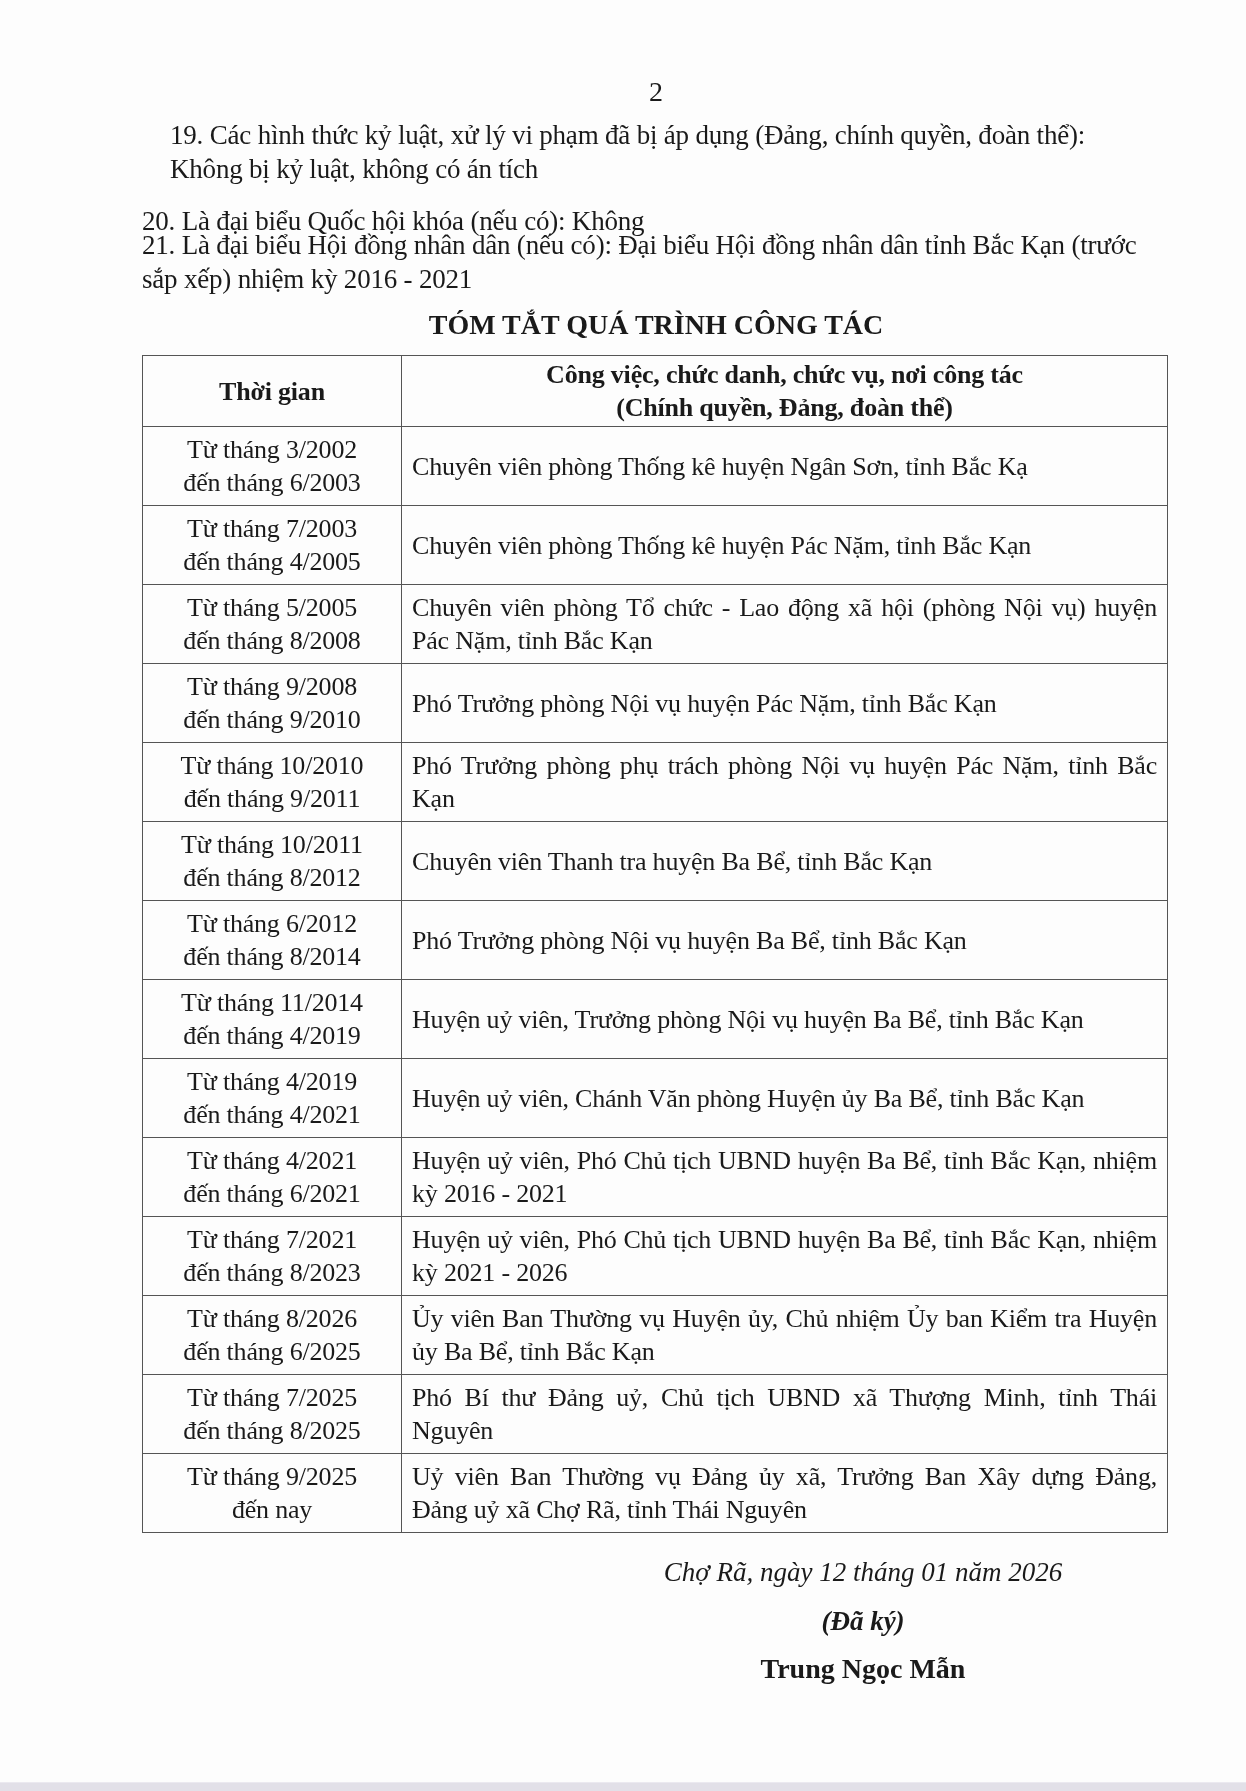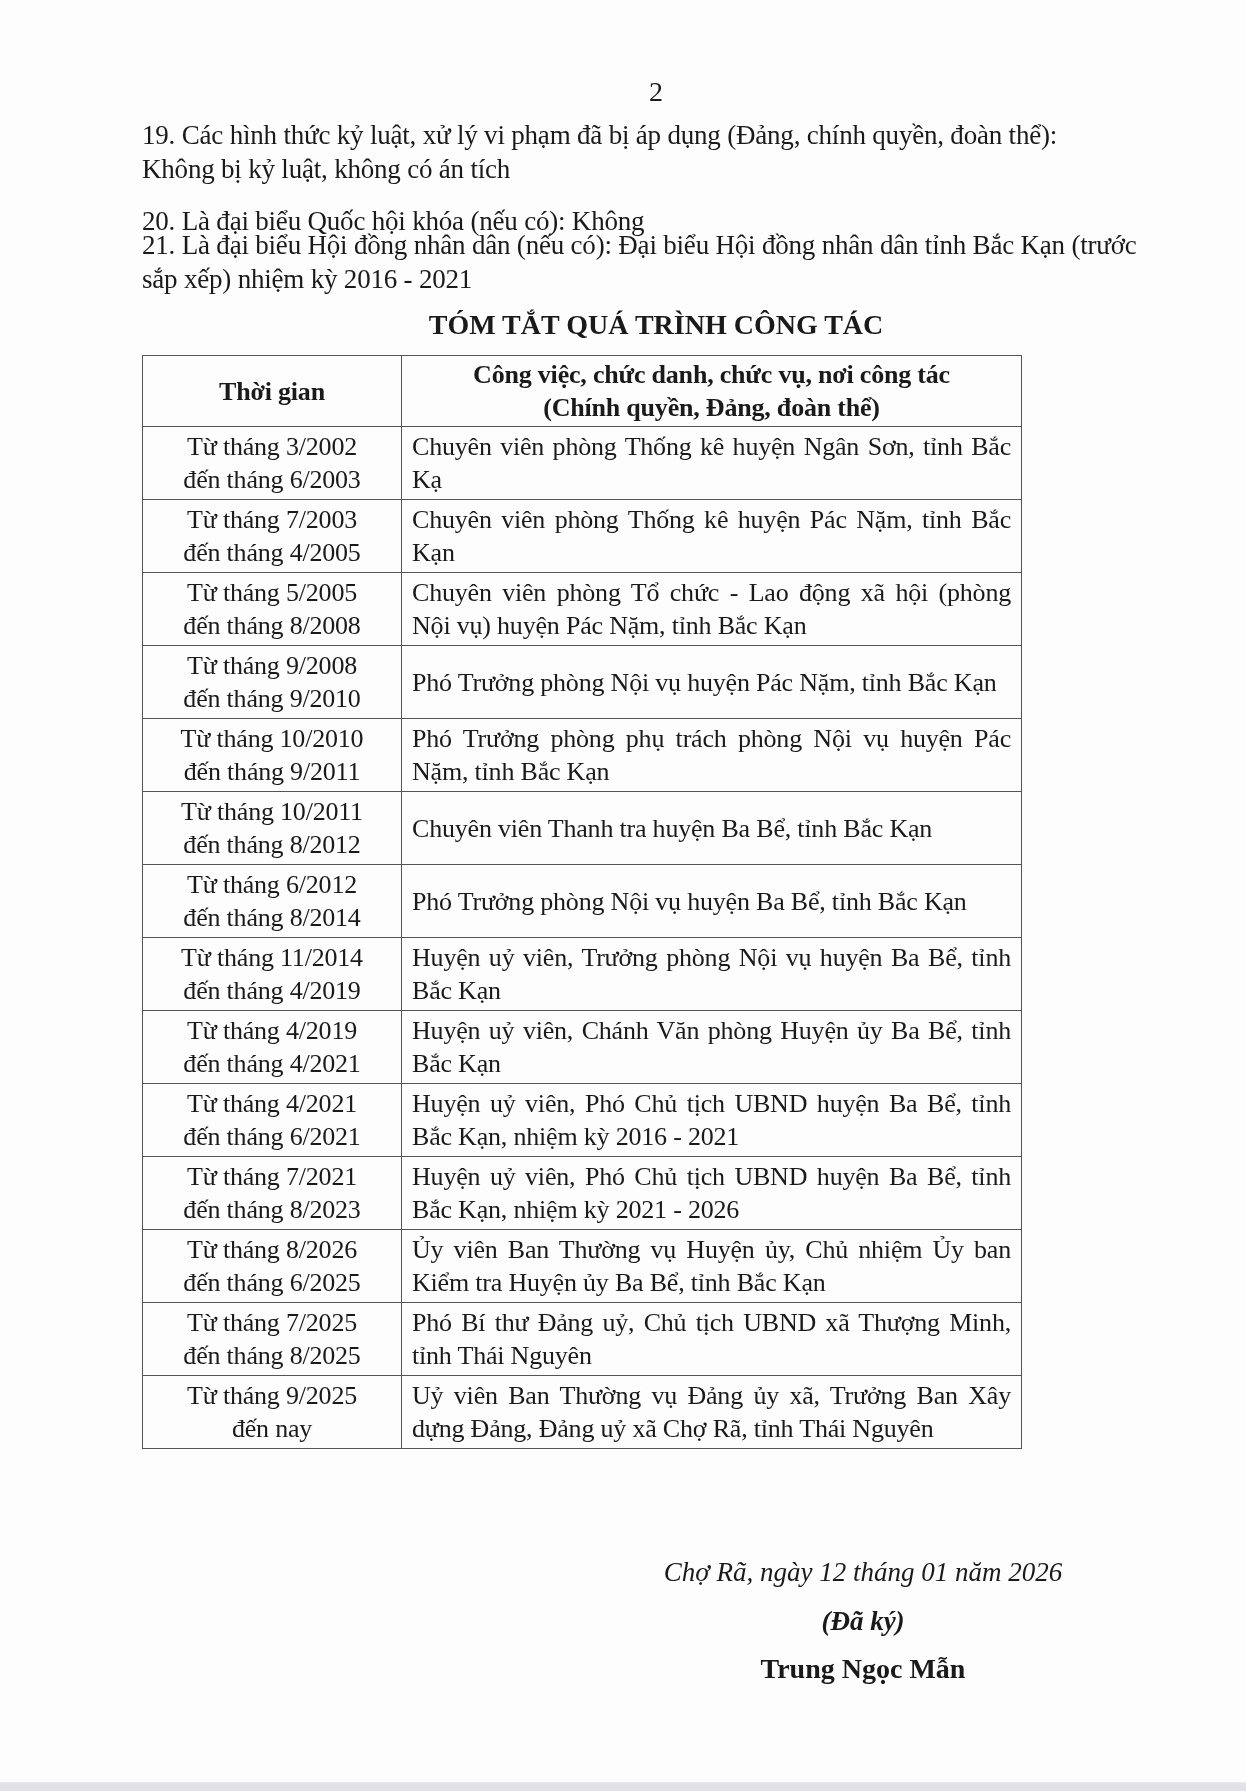--- a/index.html
+++ b/index.html
@@ -32,58 +32,58 @@
       line-height: 36px;
     }
     .para {
       position: absolute;
       left: 142px;
       width: 1030px;
       font-size: 27px;
       line-height: 34px;
       letter-spacing: -0.2px;
     }
-    .p19 { top: 118px; }
+    .p19 { top: 118px; margin-left: 28px; }
     .p20 { top: 204px; }
     .p21 { top: 228px; }
     .section-title {
       position: absolute;
       top: 307px;
       left: 0;
       width: 1312px;
       text-align: center;
       font-weight: bold;
       font-size: 28px;
       line-height: 36px;
     }
     table.history {
       position: absolute;
       left: 142px;
       top: 355px;
-      width: 880px;
+      width: 1026px;
       border-collapse: collapse;
       font-size: 26px;
       letter-spacing: -0.2px;
     }
     table.history th,
     table.history td {
       border: 1.5px solid #555;
       padding: 0 10px;
       vertical-align: middle;
       line-height: 33px;
     }
     table.history th {
       font-weight: bold;
       text-align: center;
       height: 70px;
     }
     table.history td.time {
       text-align: center;
       width: 250px;
-      padding: 0 4px;
+      padding: 6px 4px;
     }
     table.history td.desc {
       text-align: justify;
       text-align-last: left;
     }
     table.history tbody tr { height: 73px; }
     .signature {
       position: absolute;
       left: 633px;
       width: 460px;

